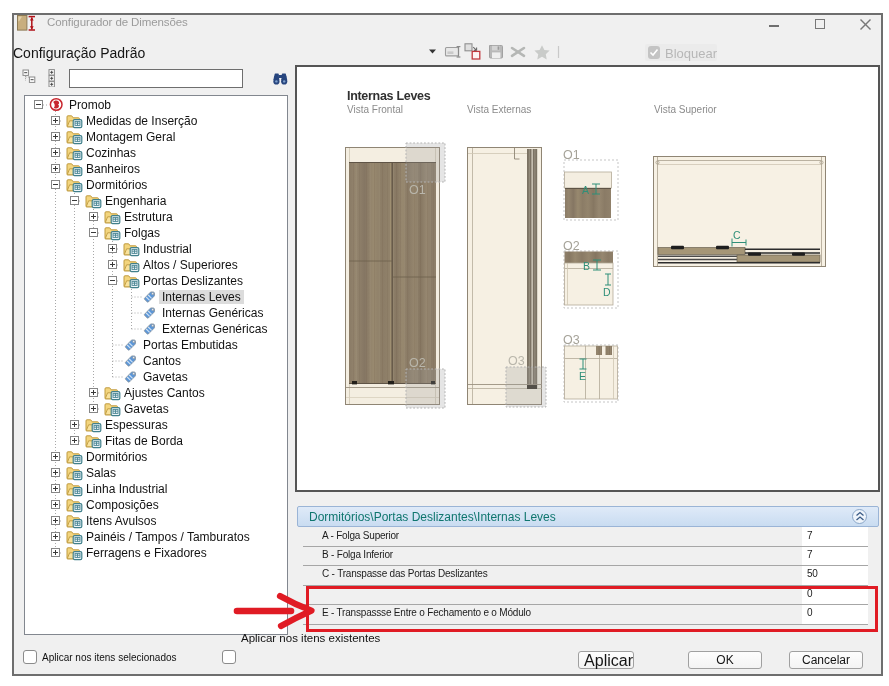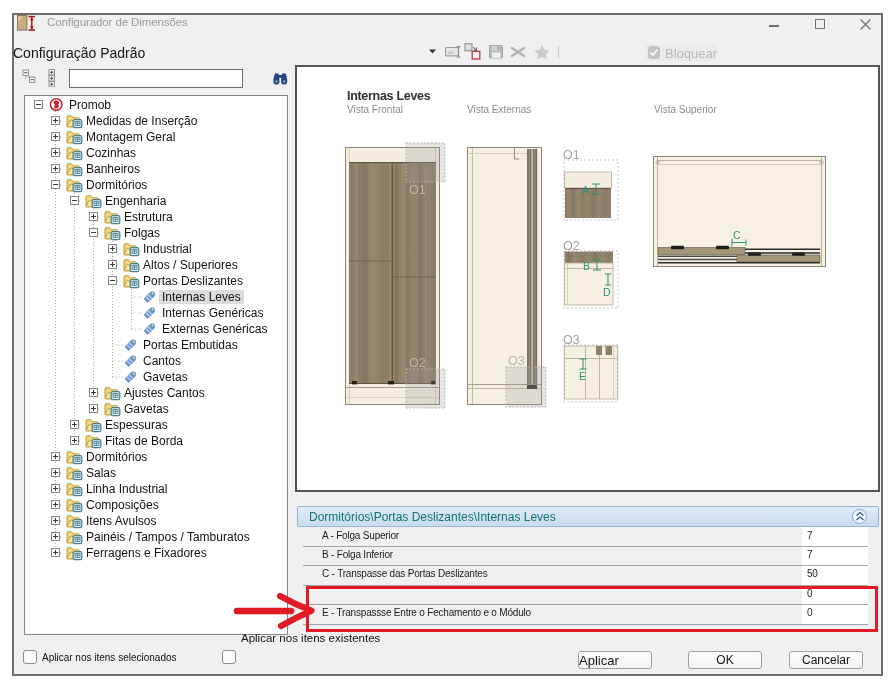--- a/index.html
+++ b/index.html
@@ -595,15 +595,15 @@
  <g stroke="#e01b24" fill="none" stroke-linecap="round">
   <path d="M9,23 L63,23" stroke-width="6.6"></path>
   <path d="M52,8 Q67,16.5 83.5,22.6 Q68,29.5 53,38" stroke-width="6.2" stroke-linejoin="round"></path>
  </g>
 </svg>
 
 <div class="abs" style="left:23px;top:650px;width:14px;height:14px;background:#fff;border:1px solid #8b8b8b;border-radius:3px"></div>
 <div class="abs" style="left:42px;top:652px;font-size:10px;color:#111">Aplicar nos itens selecionados</div>
 <div class="abs" style="left:222px;top:650px;width:14px;height:14px;background:#fff;border:1px solid #8b8b8b;border-radius:3px"></div>
 <div class="abs" style="left:241px;top:632px;font-size:11.5px;color:#111">Aplicar nos itens existentes</div>
-<div class="abs" style="left:578px;top:651px;width:74px;height:18px;border:1px solid #a0a0a0;border-radius:3px;background:linear-gradient(#fdfdfd,#f3f3f3);text-align:left;font-size:13px;color:#151515;line-height:17px">Aplicar</div>
+<div class="abs" style="left:578px;top:651px;width:56px;height:18px;border:1px solid #a0a0a0;border-radius:3px;background:linear-gradient(#fdfdfd,#f3f3f3);text-align:right;font-size:16px;color:#151515;line-height:17px">Aplicar</div>
 <div class="abs" style="left:688px;top:651px;width:74px;height:18px;border:1px solid #a0a0a0;border-radius:3px;background:linear-gradient(#fdfdfd,#f3f3f3);text-align:center;font-size:12px;color:#151515;line-height:17px">OK</div>
 <div class="abs" style="left:789px;top:651px;width:74px;height:18px;border:1px solid #a0a0a0;border-radius:3px;background:linear-gradient(#fdfdfd,#f3f3f3);text-align:center;font-size:12px;color:#151515;line-height:17px">Cancelar</div>
 
 </body></html>

